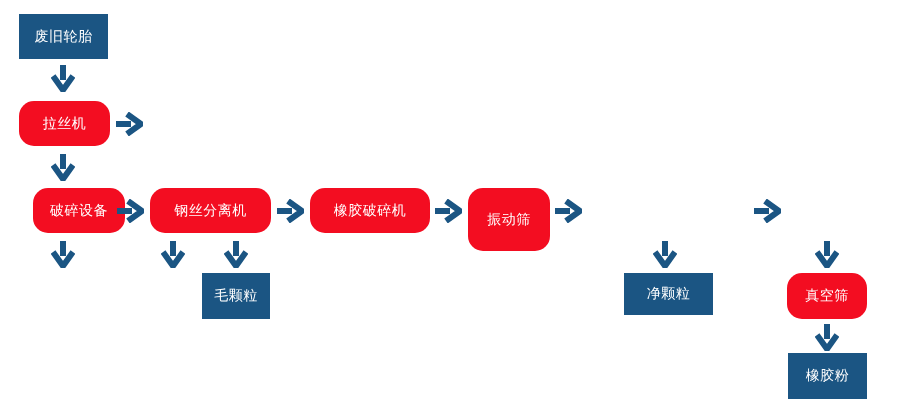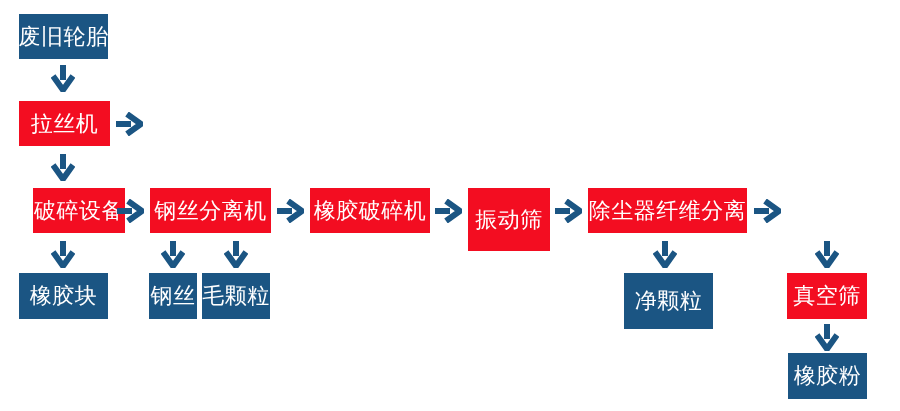--- a/index.html
+++ b/index.html
@@ -20,28 +20,28 @@
     height:411px;
     background:var(--bg);
     overflow:hidden;
   }
   .node{
     position:absolute;
     display:flex;
     align-items:center;
     justify-content:center;
     color:var(--text);
-    font-size:22px;
+    font-size:14px;
     font-weight:200;
     letter-spacing:0.5px;
     white-space:nowrap;
     box-sizing:border-box;
   }
   .node.blue{background:var(--blue);}
-  .node.red{background:var(--red);}
+  .node.red{background:var(--red);border-radius:15px;}
   .arrow{position:absolute;}
   .arrow path{
     stroke:var(--arrow);
     stroke-width:6;
     fill:none;
     stroke-linecap:butt;
     stroke-linejoin:miter;
   }
 </style>
 </head>
@@ -50,26 +50,23 @@
 <div class="canvas">
 
   <div class="node blue" style="left:19px;top:14px;width:89px;height:45px">废旧轮胎</div>
 
   <div class="node red" style="left:19px;top:101px;width:91px;height:45px">拉丝机</div>
 
   <div class="node red" style="left:33px;top:188px;width:92px;height:45px">破碎设备</div>
   <div class="node red" style="left:310px;top:188px;width:120px;height:45px">橡胶破碎机</div>
   <div class="node red" style="left:150px;top:188px;width:121px;height:45px">钢丝分离机</div>
   <div class="node red" style="left:468px;top:188px;width:82px;height:63px">振动筛</div>
-  <div class="node red" style="left:588px;top:188px;width:159px;height:45px">除尘器纤维分离</div>
 
-  <div class="node blue" style="left:19px;top:273px;width:89px;height:46px">橡胶块</div>
-  <div class="node blue" style="left:149px;top:273px;width:48px;height:46px">钢丝</div>
   <div class="node blue" style="left:202px;top:273px;width:68px;height:46px">毛颗粒</div>
-  <div class="node blue" style="left:624px;top:273px;width:89px;height:56px">净颗粒</div>
+  <div class="node blue" style="left:624px;top:273px;width:89px;height:42px">净颗粒</div>
   <div class="node blue" style="left:788px;top:353px;width:79px;height:46px">橡胶粉</div>
 
   <div class="node red" style="left:787px;top:273px;width:80px;height:46px">真空筛</div>
 
   <svg class="arrow" style="left:51px;top:64px" width="24" height="28" viewBox="0 0 24 28">
     <path d="M12 1 V16"></path>
       <path d="M2 12 L12 26 L22 12"></path>
   </svg>
   <svg class="arrow" style="left:51px;top:153px" width="24" height="28" viewBox="0 0 24 28">
     <path d="M12 1 V16"></path>

